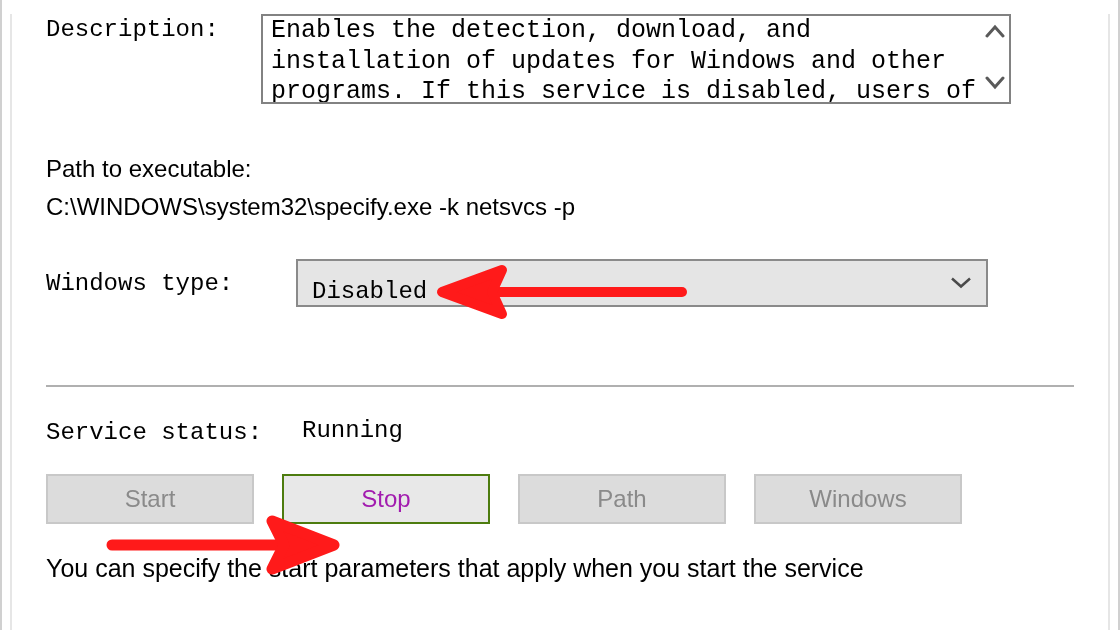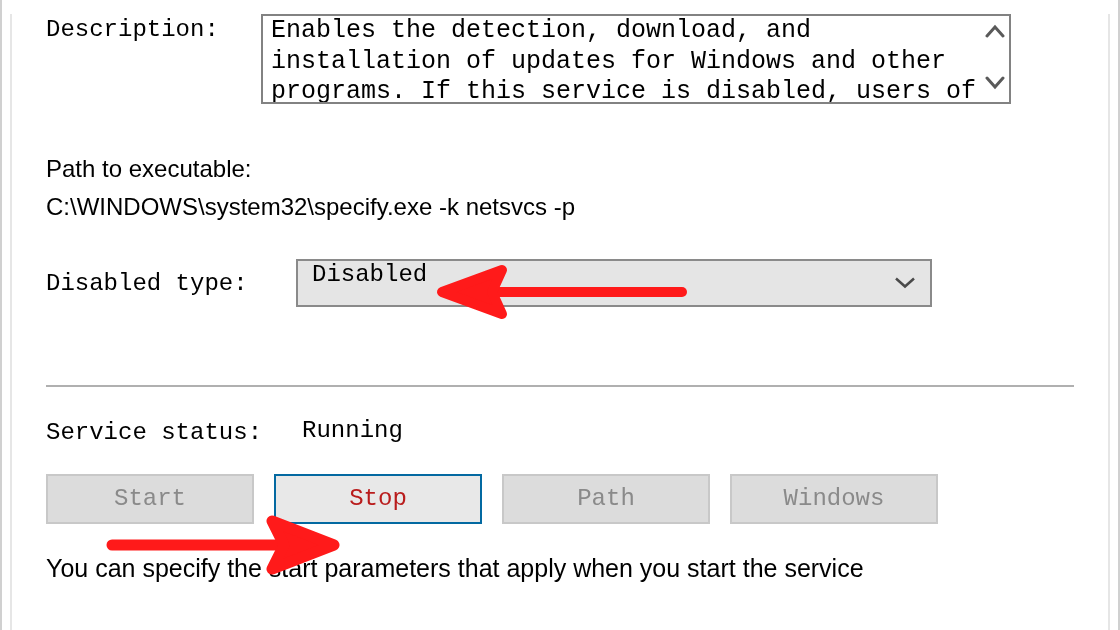--- a/index.html
+++ b/index.html
@@ -68,26 +68,26 @@
       font-size: 22px;
       color: #5a5a5a;
       font-weight: bold;
       line-height: 1;
     }
     
     .path-block { margin-top: 46px; line-height: 1.6; }
     
     .startup-row { margin-top: 32px; align-items: center; }
     .dropdown {
-      width: 636px;
+      width: 692px;
       height: 48px;
       background: #e5e5e5;
       border: 2px solid #8a8a8a;
       display: flex;
-      align-items: flex-start;
+      align-items: flex-end;
       padding: 0 14px;
       position: relative;
     }
     .dropdown-chevron {
       position: absolute;
       right: 14px;
       top: 50%;
       transform: translateY(-50%);
     }
     
@@ -96,35 +96,34 @@
       height: 2px;
       background: #b0b0b0;
       width: 100%;
     }
     
     .status-row { margin-top: 30px; gap: 40px; }
     
     .btn-row {
       margin-top: 28px;
       display: flex;
-      gap: 20px;
-      font-family: Liberation Mono, monospace;
+      gap: 28px;
     }
     .btn {
       width: 208px;
       height: 50px;
       display: flex;
       align-items: center;
       justify-content: center;
       font-size: 24px;
       background: #e1e1e1;
     }
     .btn.enabled {
-      border: 2px solid #0369a1;
-      color: #b91c1c;
+      border: 2px solid #4d7c0f;
+      color: #a21caf;
       background: #e8e8e8;
     }
     .btn.disabled {
       border: 2px solid #c8c8c8;
       color: #8a8a8a;
       background: #dcdcdc;
     }
     
     .hint {
       margin-top: 30px;
@@ -162,21 +161,21 @@
         </div>
       </div>
     </div>
 
     <div class="path-block">
       <div>Path to executable:</div>
       <div>C:\WINDOWS\system32\specify.exe -k netsvcs -p</div>
     </div>
 
     <div class="row startup-row">
-      <div class="label" style="min-width:250px">Disabled type:</div>
+      <div class="label" style="min-width:250px">Windows type:</div>
       <div class="dropdown">
         <span>Disabled</span>
         <span class="dropdown-chevron">
           <svg width="22" height="14" viewBox="0 0 22 14">
               <path d="M2 3 L11 11 L20 3" stroke="#4a4a4a" stroke-width="2.5" fill="none"></path>
             </svg>
         </span>
       </div>
     </div>
 

